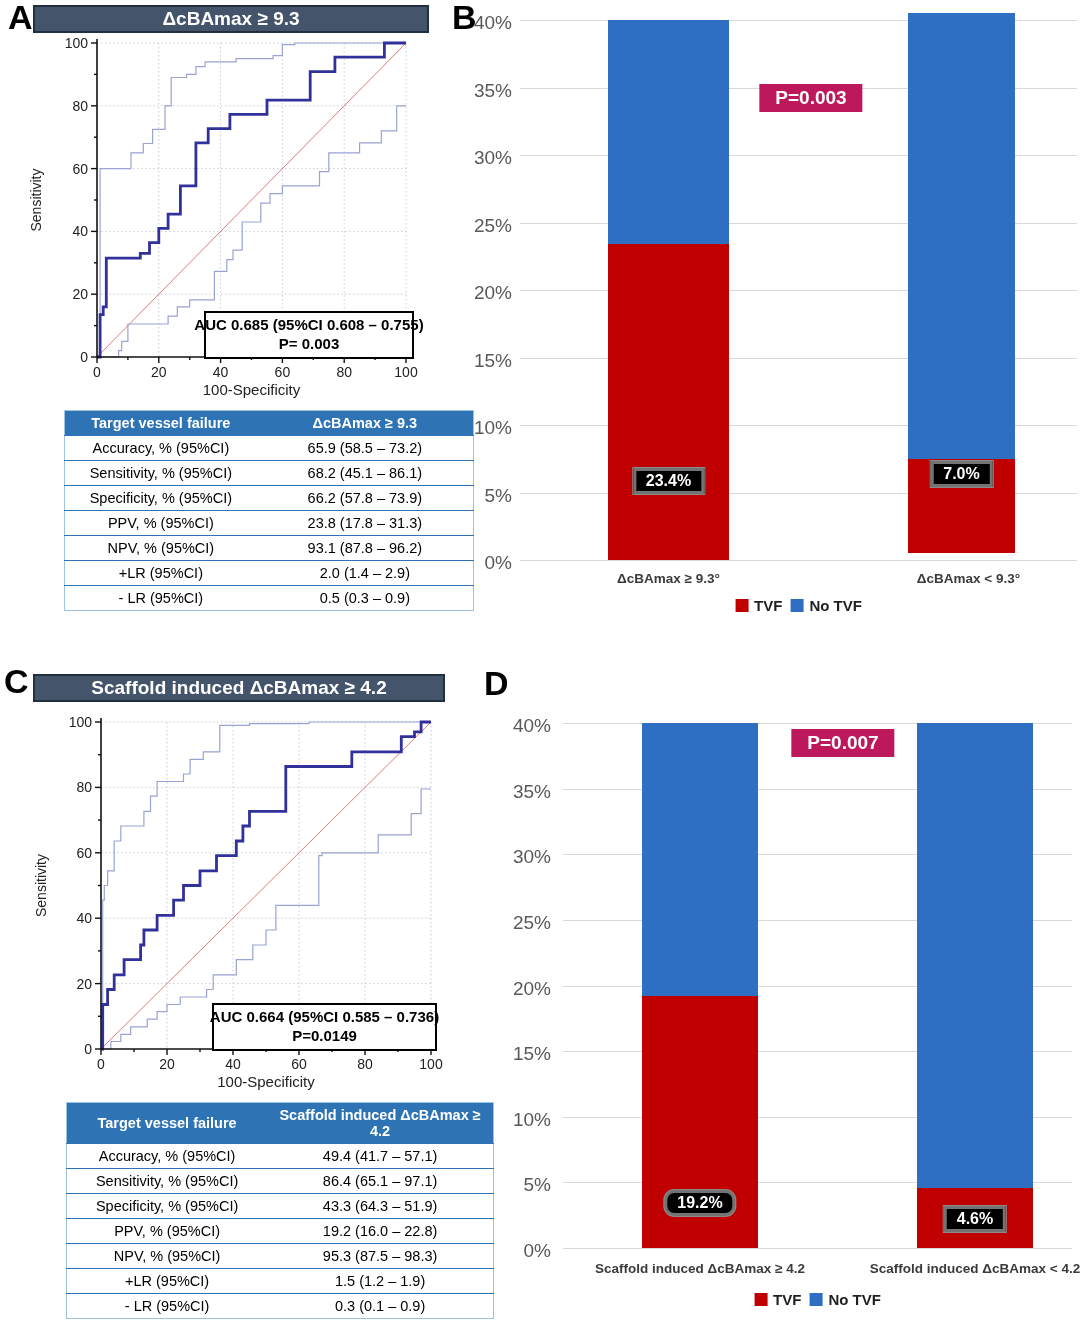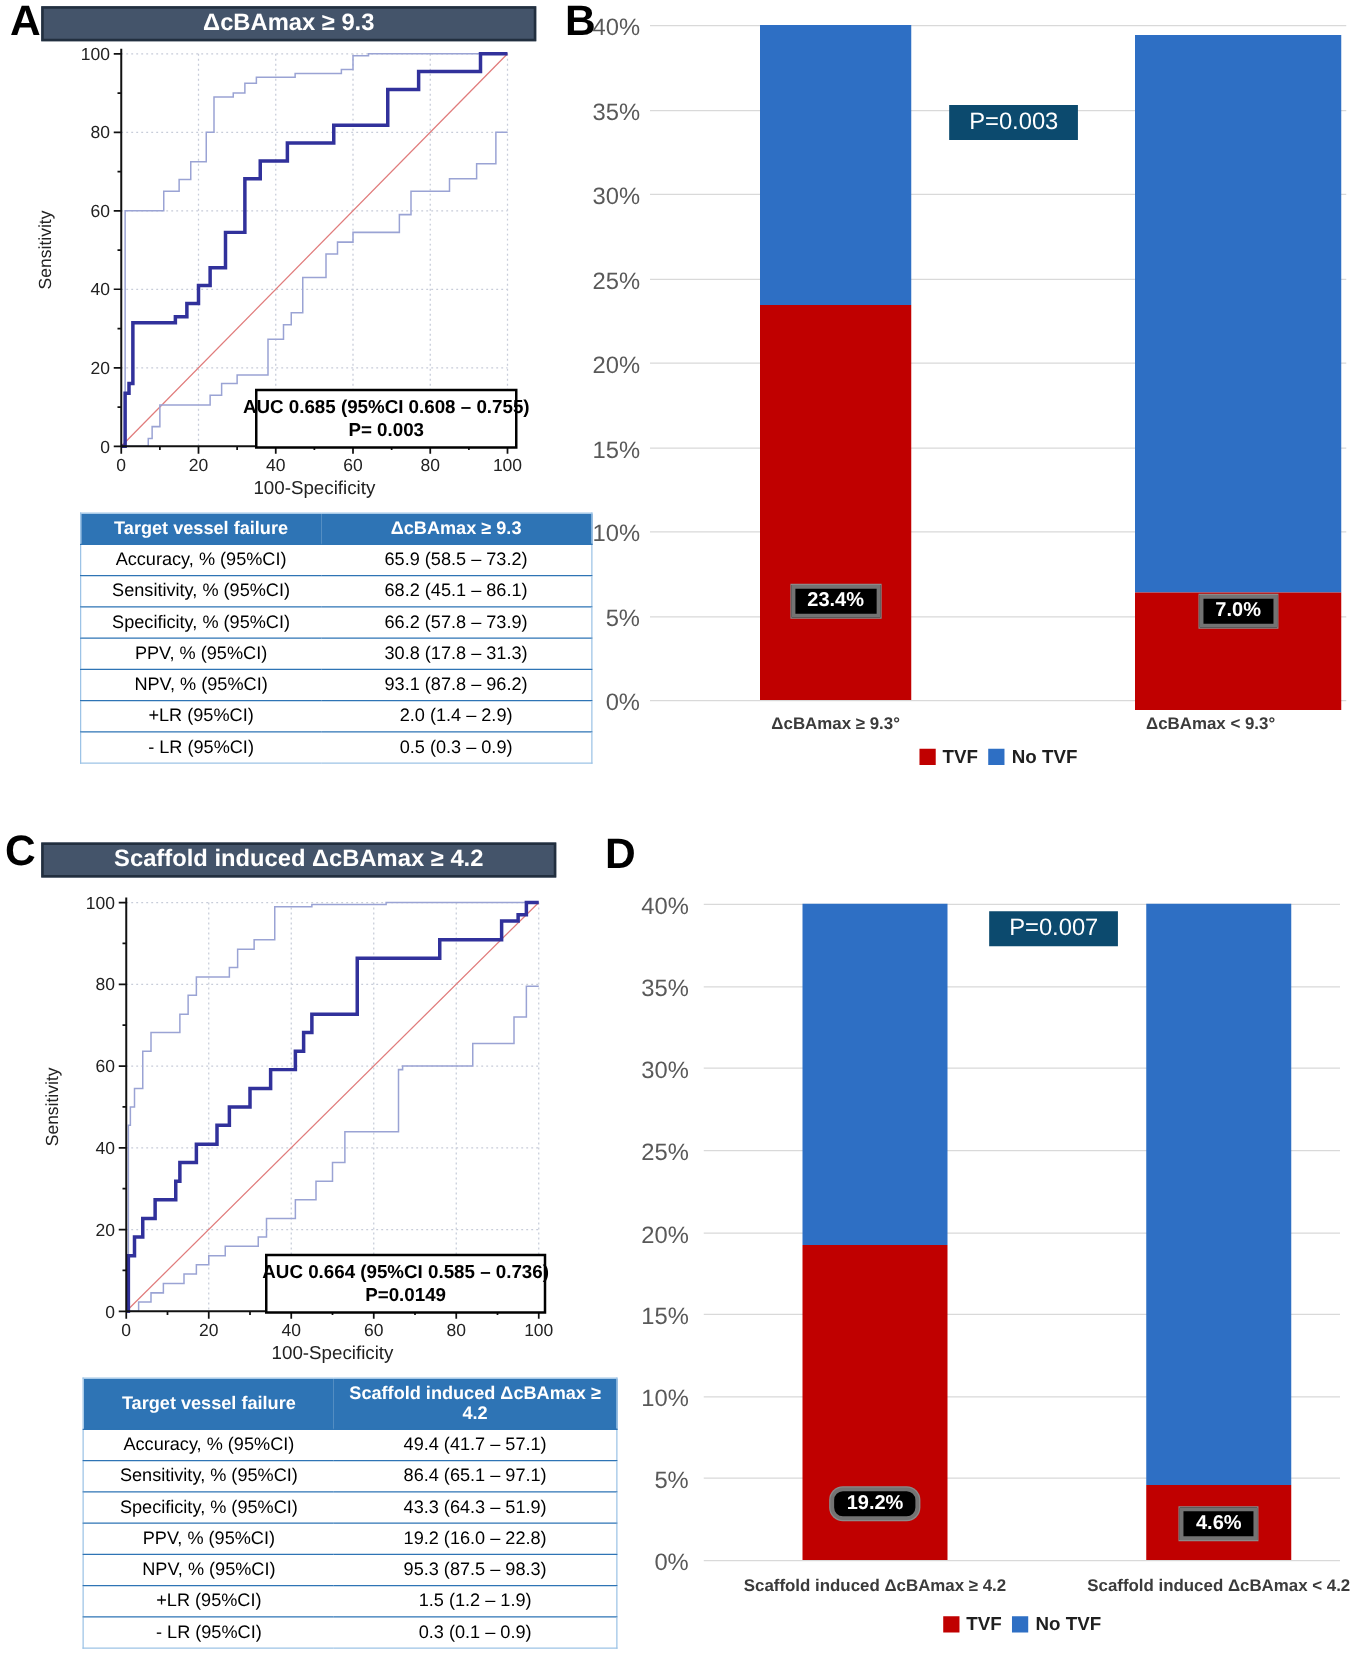--- a/index.html
+++ b/index.html
@@ -26,22 +26,22 @@
   .dtable col.c1{width:47%;} .dtable col.c2{width:53%;}
   .barchart{position:absolute;left:0;top:0;width:630px;height:661px;}
   .bc-grid{position:absolute;height:1px;background:#D9D9D9;}
   .bc-ylab{position:absolute;font-size:19px;color:#595959;text-align:right;}
   .bc-bar{position:absolute;}
   .bc-red{position:absolute;left:0;bottom:0;width:100%;}
   .bc-blue{position:absolute;left:0;top:0;width:100%;}
   .bc-val{position:absolute;left:50%;transform:translateX(-50%);background:#000;color:#fff;
           font-size:16px;font-weight:700;padding:1px 10px;border:3px solid #737373;
           box-shadow:0 0 0 1px #8a8a8a;white-space:nowrap;}
-  .bc-p{position:absolute;transform:translateX(-50%);background:#0c4a6e;color:#fff;font-size:19px;
-        font-weight:400;padding:3px 16px;white-space:nowrap;}
+  .bc-p{position:absolute;transform:translateX(-50%);background:#be185d;color:#fff;font-size:19px;
+        font-weight:700;padding:3px 16px;white-space:nowrap;}
   .bc-cat{position:absolute;width:320px;text-align:center;font-size:13.5px;font-weight:700;color:#3B3B3B;white-space:nowrap;}
   .bc-legend{position:absolute;transform:translateX(-50%);display:flex;gap:8px;align-items:flex-start;}
   .bc-leg-item{display:flex;align-items:center;gap:6px;font-size:15px;font-weight:700;color:#1F1F1F;}
   .bc-swatch{width:13px;height:13px;display:inline-block;}
 </style>
 </head>
 <body>
 
 <div id="figure">
 
@@ -126,21 +126,21 @@
           <tr>
             <td>Sensitivity, % (95%CI)</td>
             <td>68.2 (45.1 – 86.1)</td>
           </tr>
           <tr>
             <td>Specificity, % (95%CI)</td>
             <td>66.2 (57.8 – 73.9)</td>
           </tr>
           <tr>
             <td>PPV, % (95%CI)</td>
-            <td>30.8 (17.8 – 31.3)</td>
+            <td>23.8 (17.8 – 31.3)</td>
           </tr>
           <tr>
             <td>NPV, % (95%CI)</td>
             <td>93.1 (87.8 – 96.2)</td>
           </tr>
           <tr>
             <td>+LR (95%CI)</td>
             <td>2.0 (1.4 – 2.9)</td>
           </tr>
           <tr>
@@ -171,21 +171,21 @@
         <div class="bc-grid" style="left: 70px; top: 87.5px; width: 557px;"></div>
         <div class="bc-ylab" style="left: 0px; top: 79.5px; width: 62px;">35%</div>
         <div class="bc-grid" style="left: 70px; top: 20px; width: 557px;"></div>
         <div class="bc-ylab" style="left: 0px; top: 12px; width: 62px;">40%</div>
         <div class="bc-bar" style="left: 158px; top: 20px; width: 121px; height: 540px;">
           <div class="bc-blue" style="height: 224.1px; background: rgb(46, 111, 196);"></div>
           <div class="bc-red" style="height: 315.9px; background: rgb(192, 0, 0);"></div>
           <div class="bc-val" style="bottom: 66px;">23.4%</div>
         </div>
         <div class="bc-cat" style="left: 58.5px; top: 571px;">ΔcBAmax ≥ 9.3°</div>
-        <div class="bc-bar" style="left: 458px; top: 28px; width: 121px; height: 540px; padding-left: 44px;">
+        <div class="bc-bar" style="left: 458px; top: 13px; width: 107px; height: 540px;">
           <div class="bc-blue" style="height: 445.5px; background: rgb(46, 111, 196);"></div>
           <div class="bc-red" style="height: 94.5px; background: rgb(192, 0, 0);"></div>
           <div class="bc-val" style="bottom: 66px;">7.0%</div>
         </div>
         <div class="bc-cat" style="left: 358.5px; top: 571px;">ΔcBAmax &lt; 9.3°</div>
         <div class="bc-p" style="left: 361px; top: 84px;">P=0.003</div>
         <div class="bc-legend" style="left: 348.5px; top: 597px;">
           <div class="bc-leg-item">
             <div class="bc-swatch" style="background: rgb(192, 0, 0);"></div>
             <div>TVF</div>

